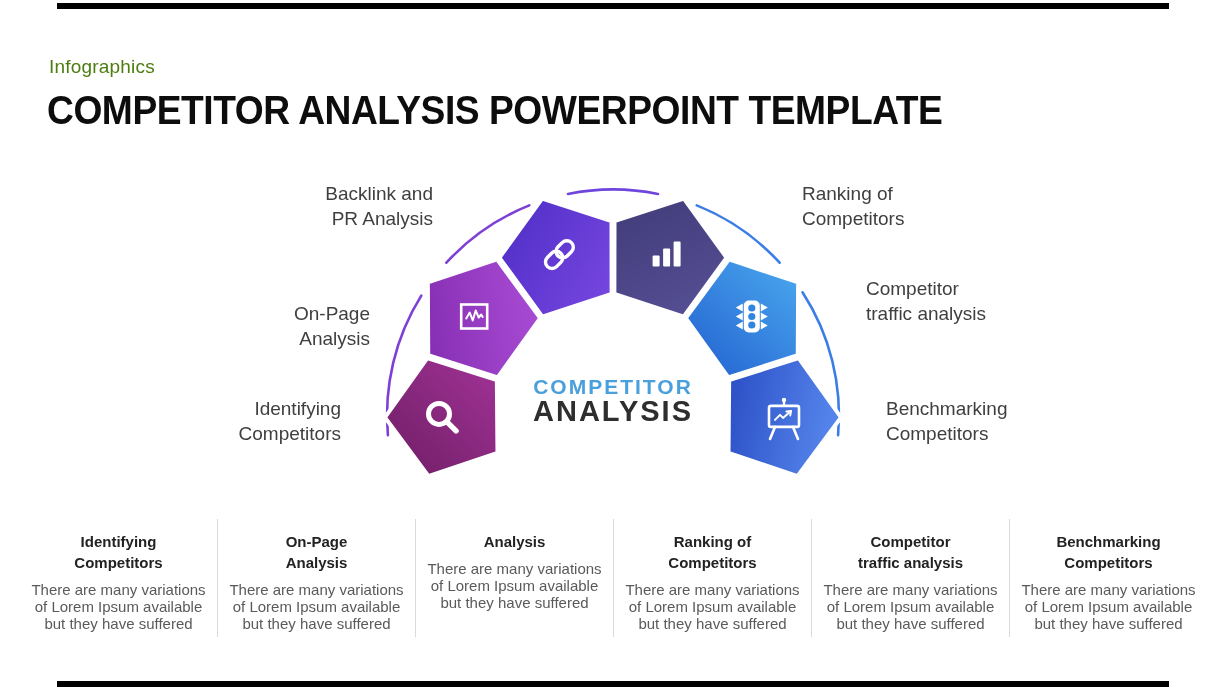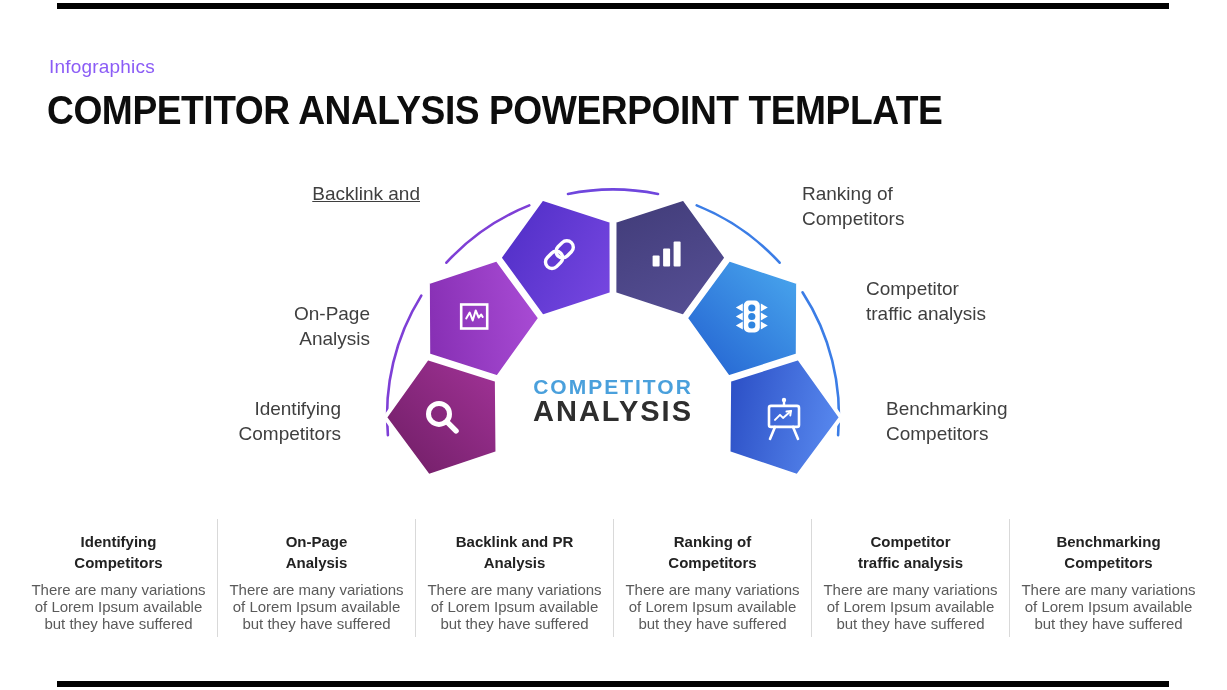--- a/index.html
+++ b/index.html
@@ -7,40 +7,40 @@
   body { font-family:"Liberation Sans", sans-serif; background:#fff; position:relative; overflow:hidden; }
   .edge-bar { position:absolute; left:57px; width:1112px; height:6px; background:#000; }
   #topBar { top:3px; } #bottomBar { top:681px; }
   .eyebrow { position:absolute; left:49px; top:56px; font-size:19px; letter-spacing:0.2px; }
   .main-title { position:absolute; left:47px; top:88px; font-size:40px; font-weight:700; letter-spacing:-0.5px; transform:scaleX(0.93); transform-origin:left top; white-space:nowrap; }
   .diagram-svg { position:absolute; left:370px; top:185px; width:490px; height:300px; }
   .center-line1 { position:absolute; left:463px; top:375px; width:300px; text-align:center; font-size:21px; font-weight:600; letter-spacing:2px; }
   .center-line2 { position:absolute; left:463px; top:395px; width:300px; text-align:center; font-size:29px; font-weight:800; letter-spacing:2px; }
   .float-label { position:absolute; font-size:19px; line-height:25px; }
   .fl-right { text-align:right; }
-  #lblBacklink { left:240px; top:181px; width:180px;text-decoration:underline; }
+  #lblBacklink { left:253px; top:181px; width:180px; }
   #lblRanking { left:802px; top:181px; width:200px; }
   #lblOnpage { left:190px; top:301px; width:180px; }
   #lblTraffic { left:866px; top:276px; width:210px; }
   #lblIdentify { left:161px; top:396px; width:180px; }
   #lblBenchmark { left:886px; top:396px; width:220px; }
   .cards-row { position:absolute; left:20px; top:519px; width:1187px; height:118px; display:flex; }
   .card { flex:1 1 0; text-align:center; padding-top:12px; }
   .card + .card { border-left:1px solid #d9d9d9; }
   .card-title { font-size:15px; font-weight:700; line-height:21px; }
   .card-body { margin-top:8px; font-size:15px; line-height:17px; }
   .blk { display:block; }
 </style>
 </head>
 <body>
 
 <div class="edge-bar" id="topBar" style="background-color: rgb(0, 0, 0);"></div>
 <div class="edge-bar" id="bottomBar" style="background-color: rgb(0, 0, 0);"></div>
 
-<div class="eyebrow" style="color: #8b5cf6;">Infographics</div>
+<div class="eyebrow" style="color: #4d7c0f;">Infographics</div>
 <div class="main-title" style="color: rgb(13, 13, 13);">COMPETITOR ANALYSIS POWERPOINT TEMPLATE</div>
 
 <svg class="diagram-svg" viewBox="0 0 490 300">
   <defs>
     <linearGradient id="g0" x1="0" y1="0" x2="1" y2="1">
       <stop offset="0" stop-color="#6e1d63"></stop>
       <stop offset="1" stop-color="#a23398"></stop>
     </linearGradient>
     <linearGradient id="g1" x1="0" y1="0" x2="1" y2="1">
       <stop offset="0" stop-color="#7d27aa"></stop>
@@ -135,20 +135,21 @@
       <line x1="9" y1="7" x2="14" y2="19" stroke="#fff" stroke-width="2.6" stroke-linecap="round"></line>
     </g>
   </g>
 </svg>
 
 <div class="center-line1" style="color: rgb(74, 160, 220);">COMPETITOR</div>
 <div class="center-line2" style="color: rgb(46, 46, 46);">ANALYSIS</div>
 
 <div class="float-label fl-right" id="lblBacklink" style="color: rgb(63, 63, 63);">
   <span class="blk">Backlink and</span>
+  <span class="blk">PR Analysis</span>
 </div>
 <div class="float-label" id="lblRanking" style="color: rgb(63, 63, 63);">
   <span class="blk">Ranking of</span>
   <span class="blk">Competitors</span>
 </div>
 <div class="float-label fl-right" id="lblOnpage" style="color: rgb(63, 63, 63);">
   <span class="blk">On-Page</span>
   <span class="blk">Analysis</span>
 </div>
 <div class="float-label" id="lblTraffic" style="color: rgb(63, 63, 63);">
@@ -182,21 +183,20 @@
       <span class="blk">Analysis</span>
     </div>
     <div class="card-body" style="color: rgb(90, 90, 90);">
       <span class="blk">There are many variations</span>
       <span class="blk">of Lorem Ipsum available</span>
       <span class="blk">but they have suffered</span>
     </div>
   </div>
   <div class="card">
     <div class="card-title" style="color: rgb(34, 34, 34);">
-      <span class="blk">Backlink and PR</span>
       <span class="blk">Analysis</span>
     </div>
     <div class="card-body" style="color: rgb(90, 90, 90);">
       <span class="blk">There are many variations</span>
       <span class="blk">of Lorem Ipsum available</span>
       <span class="blk">but they have suffered</span>
     </div>
   </div>
   <div class="card">
     <div class="card-title" style="color: rgb(34, 34, 34);">

